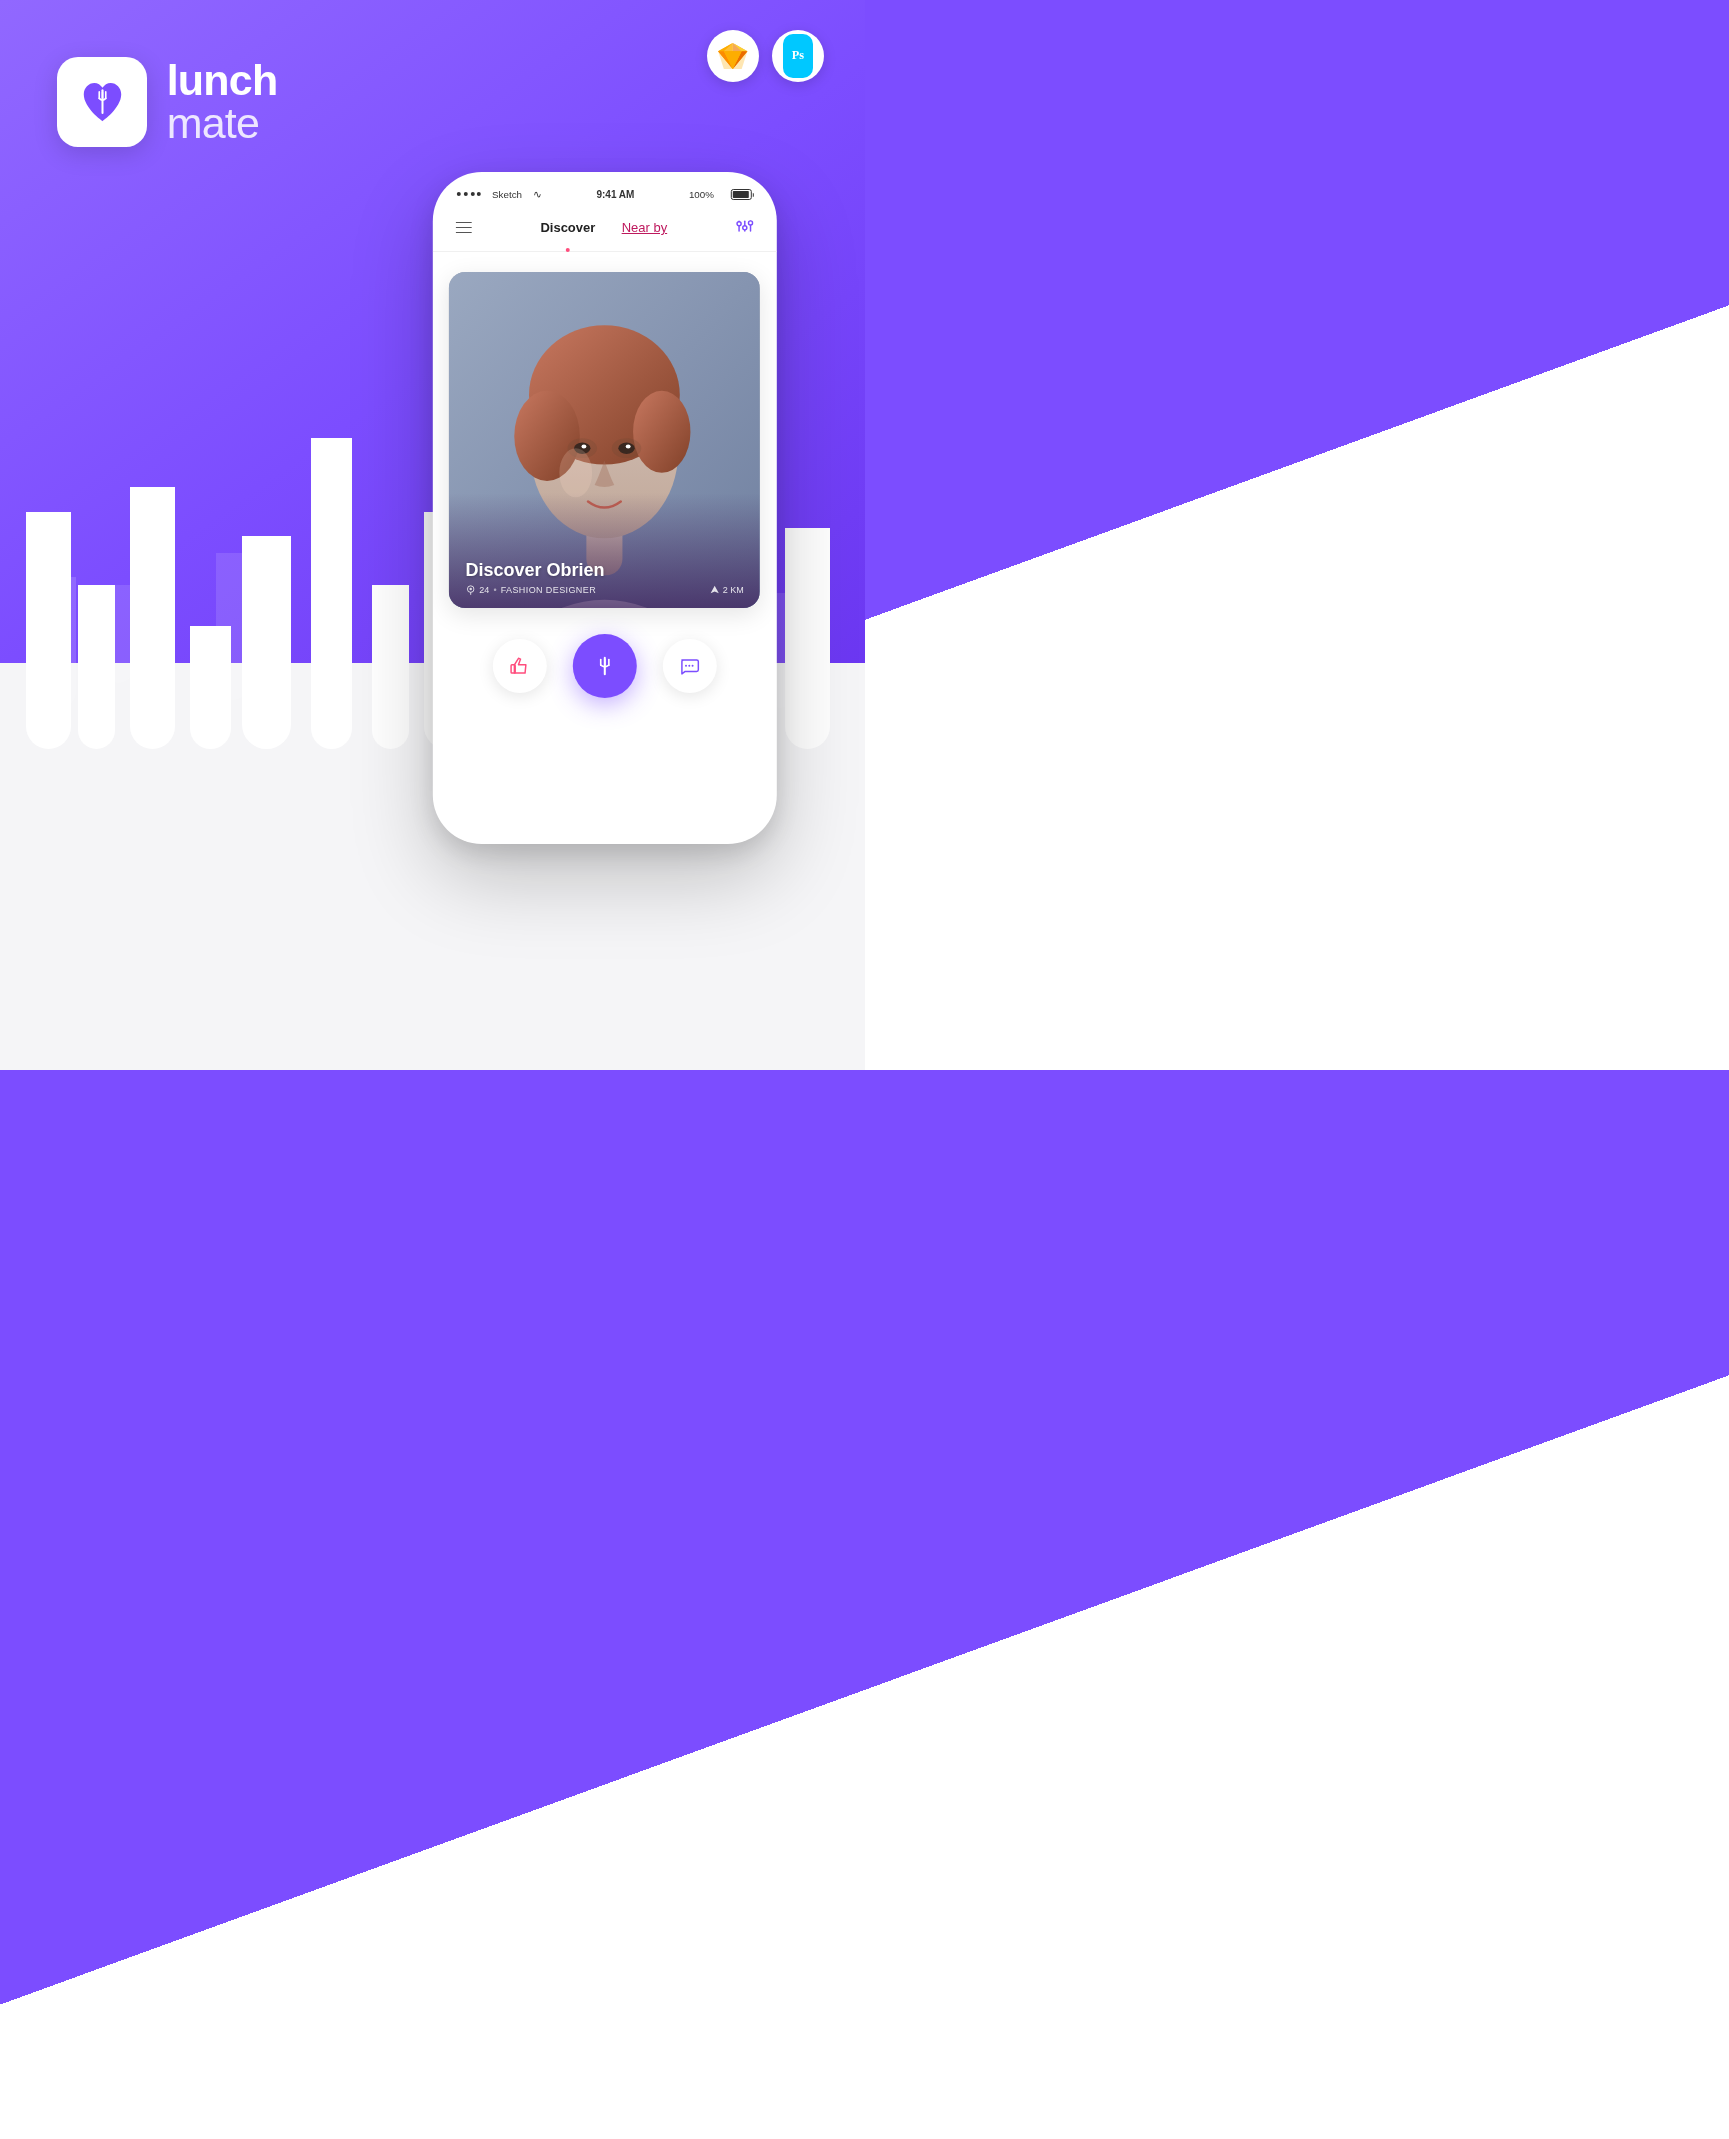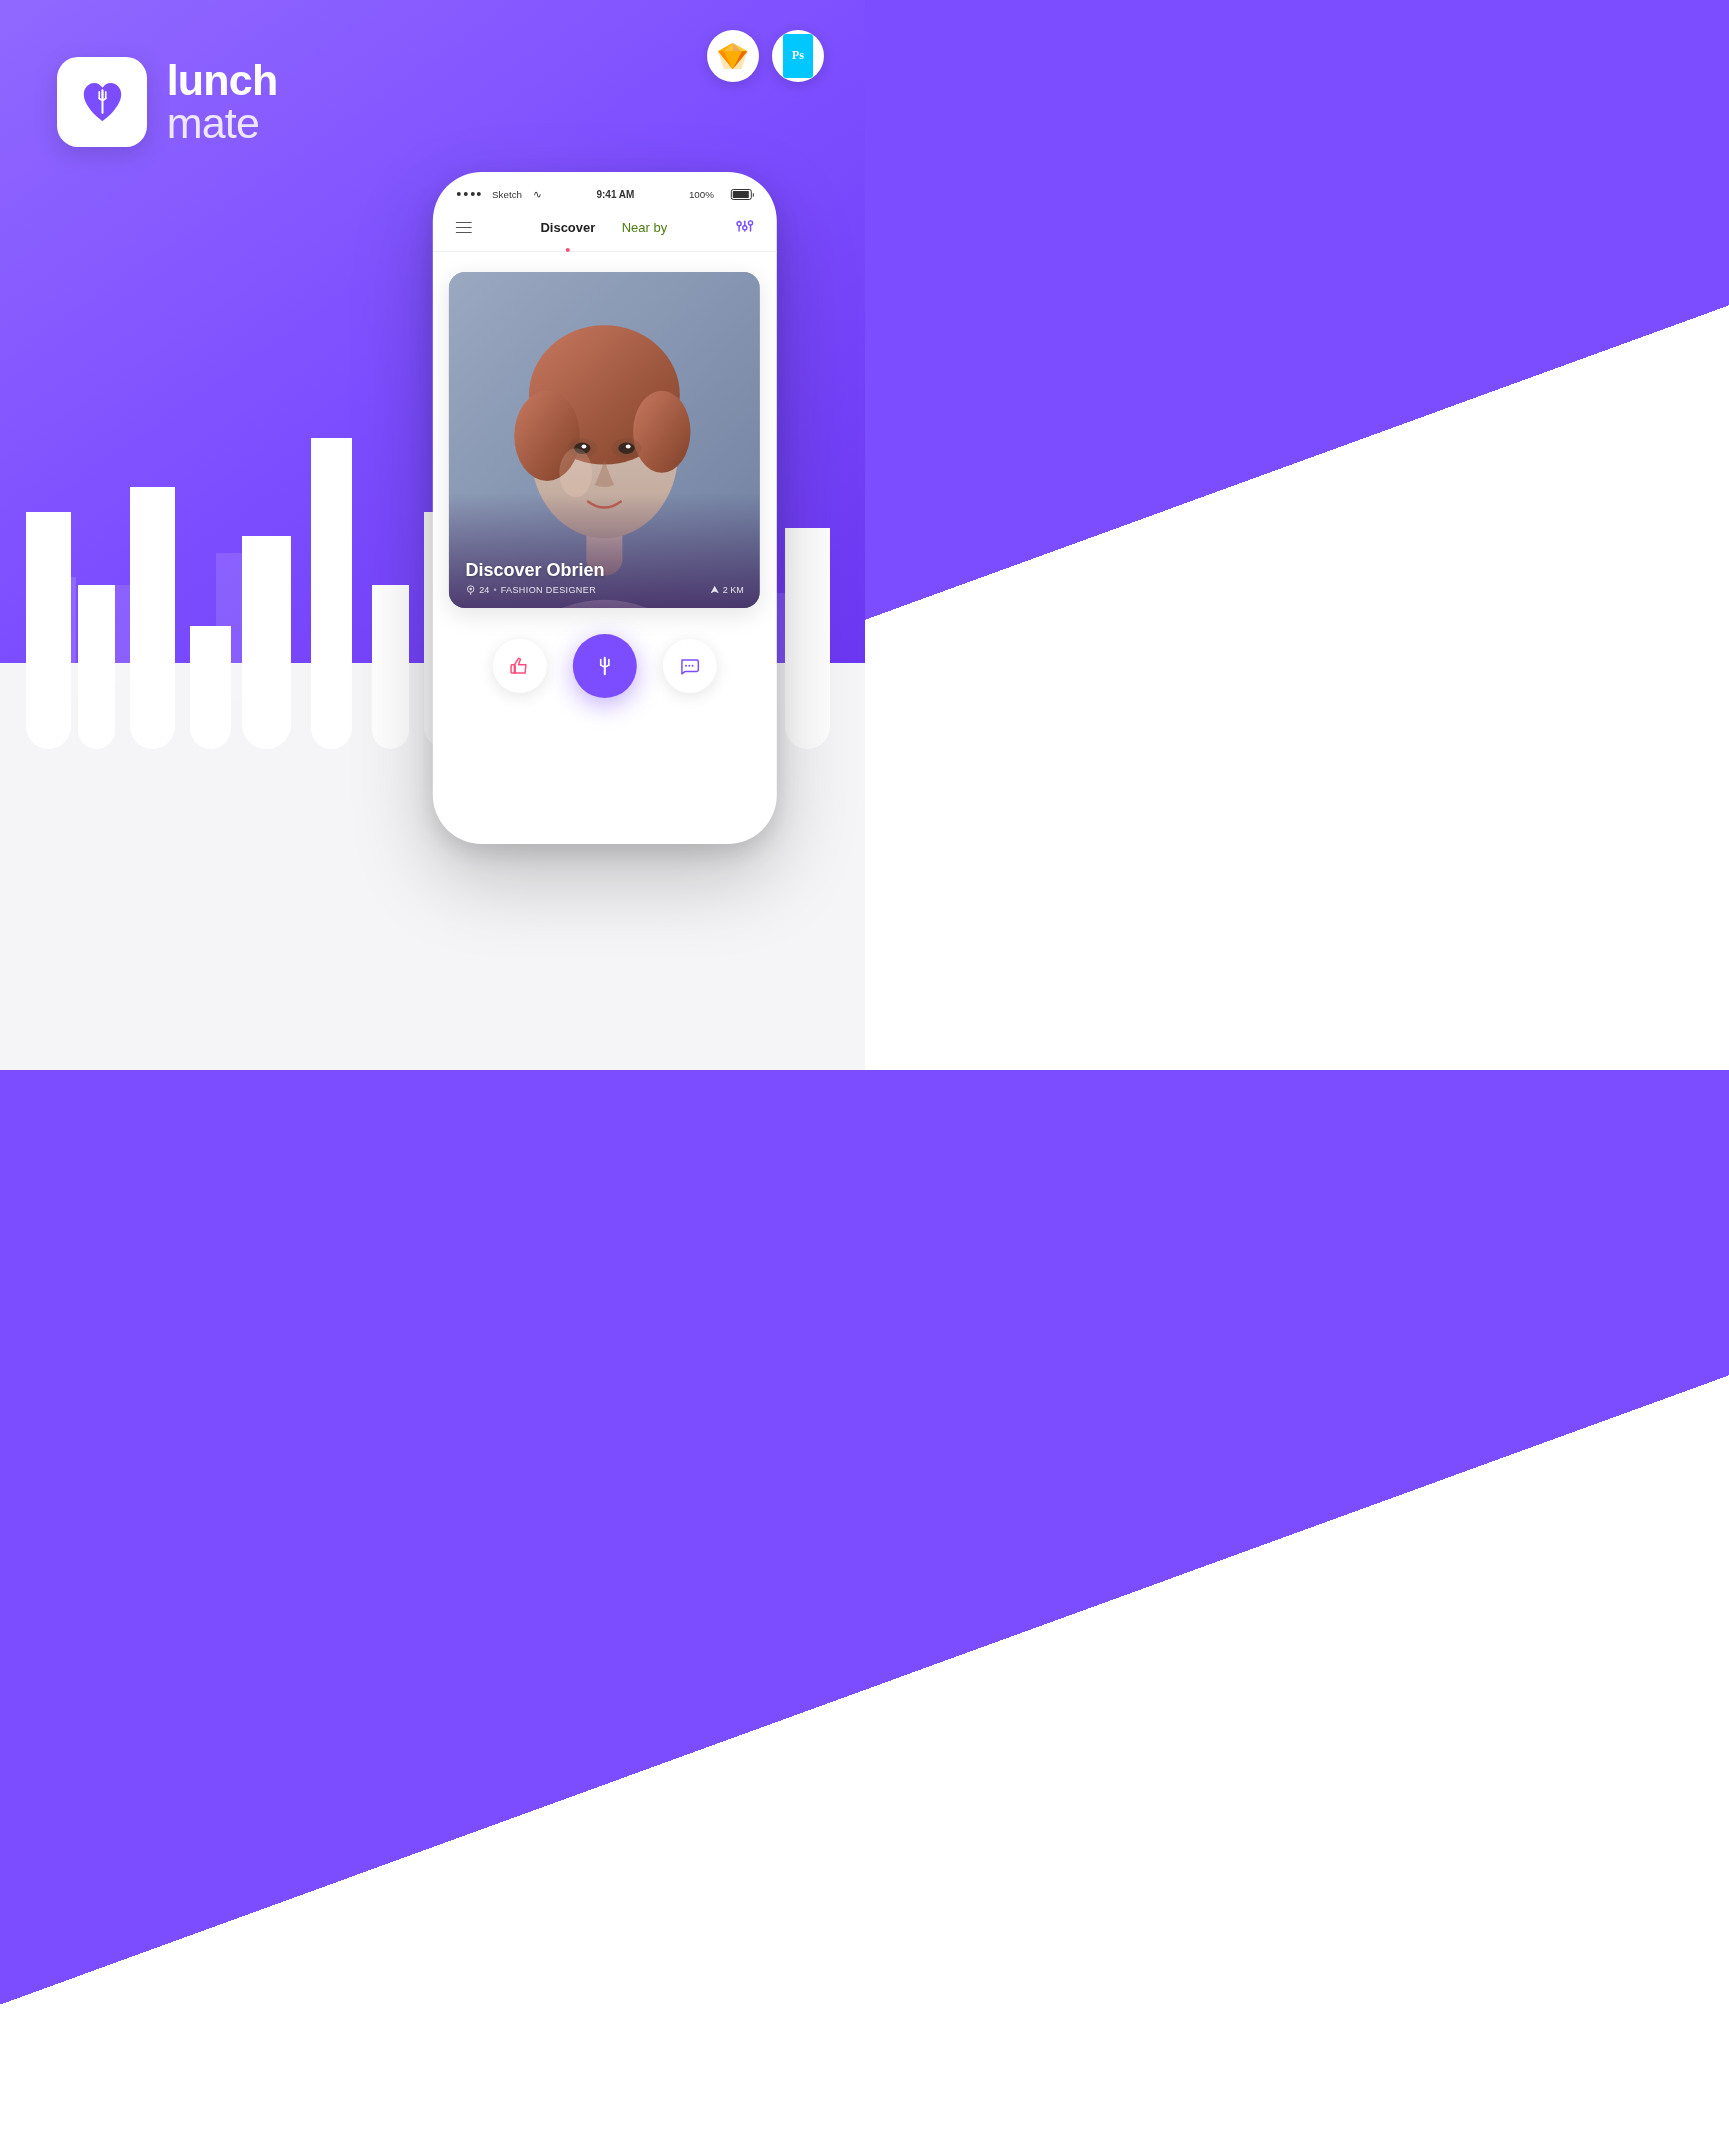--- a/index.html
+++ b/index.html
@@ -53,21 +53,21 @@
       <polygon points="18,0 0,10 18,32" fill="#FDAD00" opacity="0.7"></polygon>
       <polygon points="0,10 36,10 18,32" fill="#FDAD00"></polygon>
       <polygon points="18,0 36,10 29,10" fill="#FDD231"></polygon>
       <polygon points="18,0 7,10 0,10" fill="#FDAD00"></polygon>
       <polygon points="0,10 7,10 18,32" fill="#FC8B00"></polygon>
       <polygon points="36,10 29,10 18,32" fill="#EA6C00"></polygon>
       <polygon points="7,10 29,10 18,32" fill="#FDAD00"></polygon>
     </svg>
   </div>
   <div style="width:52px;height:52px;border-radius:50%;background:white;display:flex;align-items:center;justify-content:center;box-shadow:0 3.3px 13px rgba(0,0,0,0.15);cursor:pointer;">
-    <div style="width:29.5px;height:44px;background:#00C8FF;border-radius:3px;display:flex;align-items:center;justify-content:center;">
+    <div style="width:29.5px;height:44px;background:#00C8FF;border-radius:10px;display:flex;align-items:center;justify-content:center;">
       <span style="color:white;font-size:12.3px;font-weight:800;font-family:serif;">Ps</span>
     </div>
   </div>
 </div>
 
 <div style="position:absolute;top:57px;left:57px;display:flex;align-items:center;gap:19.7px;z-index:10;">
   <div style="width:90px;height:90px;background:white;border-radius:21px;display:flex;align-items:center;justify-content:center;box-shadow:0 6.6px 24.6px rgba(0,0,0,0.15);">
 
     <svg width="57" height="57" viewBox="0 0 70 70">
 
@@ -120,21 +120,21 @@
       <div style="display:flex;flex-direction:column;gap:3.3px;cursor:pointer;">
         <span style="width:16.4px;height:1.6px;background:#555;border-radius:1.6px;display:block;"></span>
         <span style="width:16.4px;height:1.6px;background:#555;border-radius:1.6px;display:block;"></span>
         <span style="width:16.4px;height:1.6px;background:#555;border-radius:1.6px;display:block;"></span>
       </div>
       <div style="display:flex;gap:3.3px;align-items:center;">
         <div style="padding:4.9px 11.5px;font-size:13px;font-weight:700;color:#222;cursor:pointer;position:relative;">
           <span>Discover</span>
           <div style="position:absolute;bottom:-12.3px;left:50%;transform:translateX(-50%);width:4.1px;height:4.1px;border-radius:50%;background:#ff4d7d;"></div>
         </div>
-        <div style="padding:4.9px 11.5px;font-size:13px;font-weight:400;color:#4d7c0f;cursor:pointer;">
+        <div style="padding:4.9px 11.5px;font-size:13px;font-weight:400;color:#be185d;cursor:pointer;text-decoration:underline;">
           <span>Near by</span>
         </div>
       </div>
       <div style="color:#7c4dff;cursor:pointer;font-size:13px;">
         
         <svg width="18" height="16.4" viewBox="0 0 22 20" fill="none">
           <line x1="4" y1="4" x2="4" y2="16" stroke="#7c4dff" stroke-width="1.8" stroke-linecap="round"></line>
           <circle cx="4" cy="7" r="2.5" fill="white" stroke="#7c4dff" stroke-width="1.8"></circle>
           <line x1="11" y1="4" x2="11" y2="16" stroke="#7c4dff" stroke-width="1.8" stroke-linecap="round"></line>
           <circle cx="11" cy="12" r="2.5" fill="white" stroke="#7c4dff" stroke-width="1.8"></circle>

